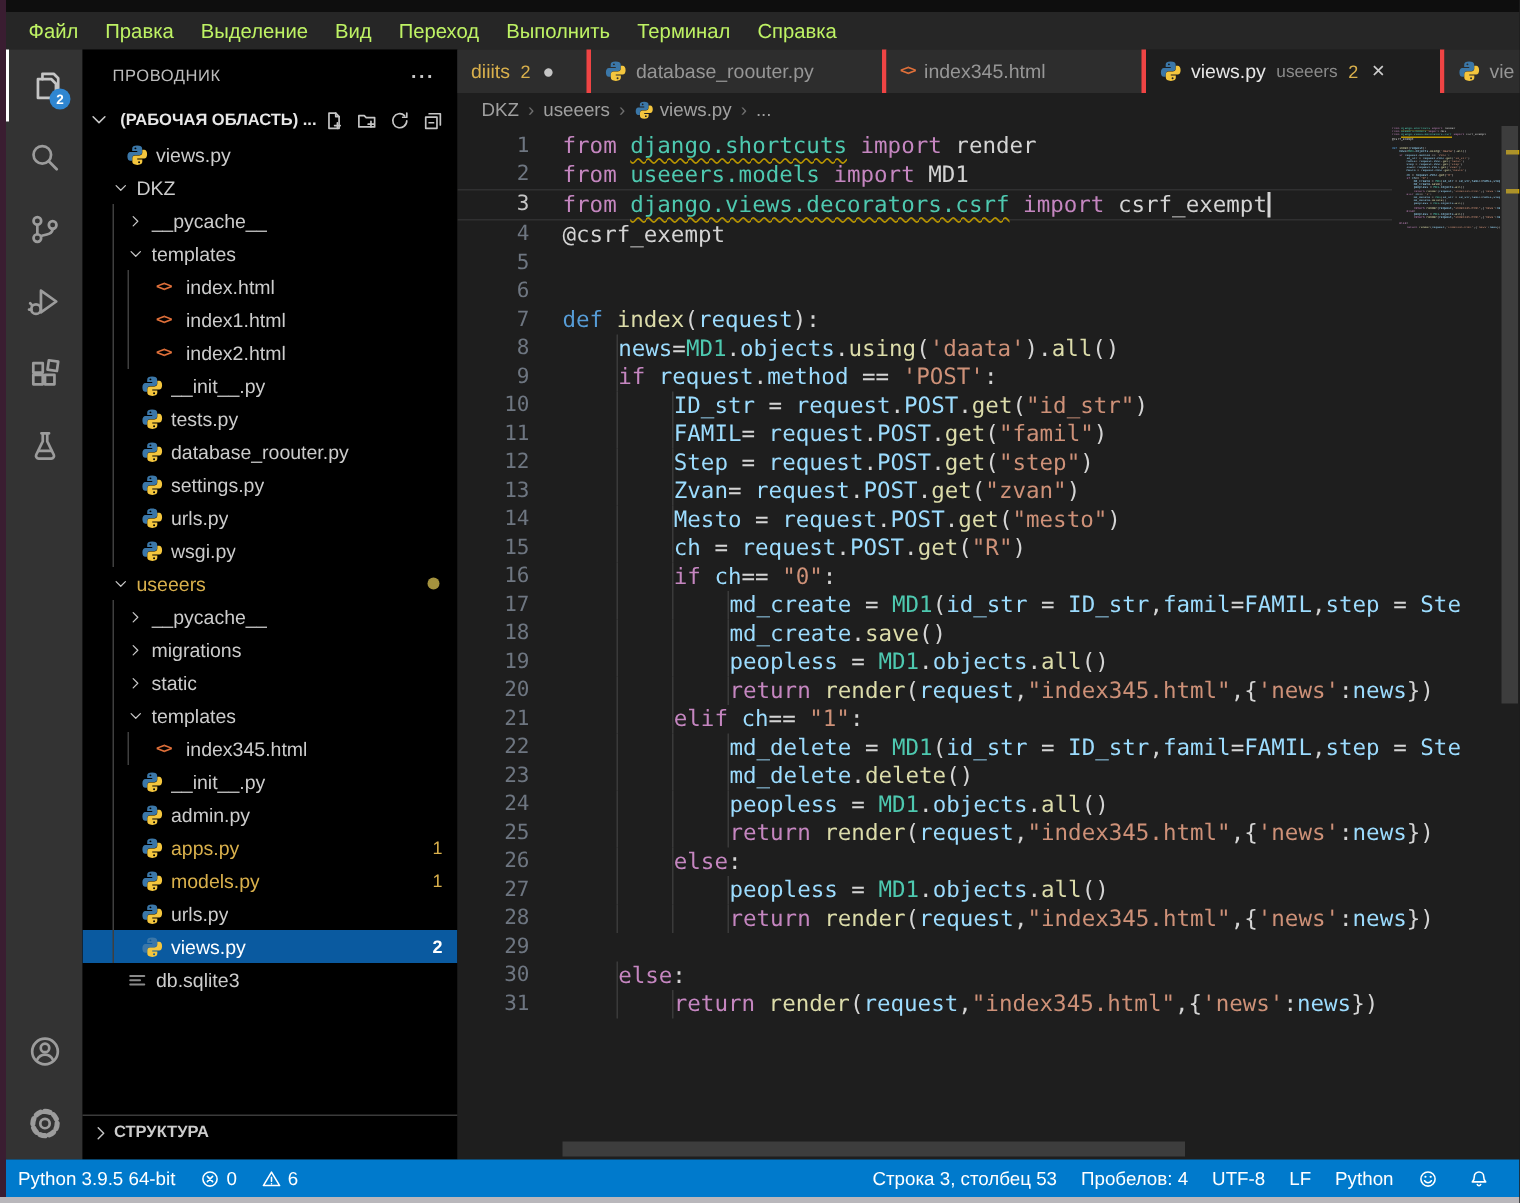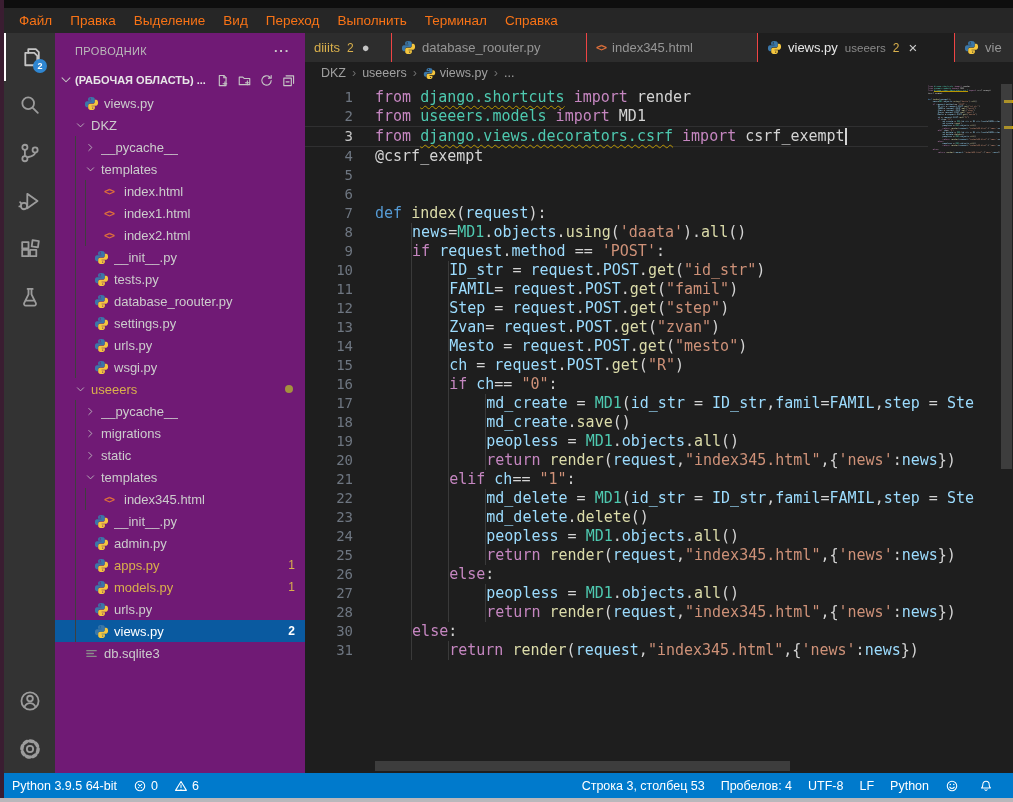--- a/index.html
+++ b/index.html
@@ -3,37 +3,37 @@
 <meta charset="utf-8">
 <style>
   html,body{margin:0;padding:0;}
   body{width:1013px;height:802px;position:relative;overflow:hidden;background:#1e1e1e;
        font-family:"Liberation Sans",sans-serif;-webkit-font-smoothing:antialiased;}
   .abs{position:absolute;}
   
   #left-edge{left:0;top:0;width:4px;height:802px;background:#3a1d31;}
   #top-edge{left:4px;top:0;right:0;height:8px;background:#0e0e0e;}
   #menubar{left:4px;top:8px;right:0;height:25px;background:#262626;display:flex;align-items:center;padding-left:6px;}
-  .menu-item{color:#f97316;font-size:13.5px;padding:0 9px;line-height:25px;cursor:default;}
+  .menu-item{color:#bef264;font-size:13.5px;padding:0 9px;line-height:25px;cursor:default;}
   
   #workbench{left:4px;top:33px;right:0;height:740px;display:flex;}
   
   #activitybar{width:51px;background:#333333;display:flex;flex-direction:column;align-items:stretch;flex:none;}
   .abi{height:48px;display:flex;align-items:center;justify-content:center;position:relative;opacity:.72;}
   .abi.active{opacity:1;border-left:2px solid #ffffff;}
   .abi .ico svg{width:24px;height:24px;}
   .ab-badge{position:absolute;right:8px;bottom:8px;background:#2f86d1;color:#fff;font-size:9px;
             border-radius:50%;width:14px;height:14px;line-height:14px;text-align:center;font-weight:bold;}
   #ab-bottom{margin-top:auto;}
   
-  #sidebar{width:250px;background:#701a75;flex:none;display:flex;flex-direction:column;position:relative;}
+  #sidebar{width:250px;background:#000000;flex:none;display:flex;flex-direction:column;position:relative;}
   #sb-title-row{height:35px;display:flex;align-items:center;padding:0 12px 0 20px;}
   #sb-title{color:#bbbbbb;font-size:11px;letter-spacing:.4px;flex:1;}
   #ws-row{height:24px;display:flex;align-items:center;padding:0 6px 0 4px;color:#e7e7e7;}
-  #ws-label{font-size:11px;font-weight:bold;flex:1;white-space:nowrap;overflow:hidden;margin-left:2px;}
+  #ws-label{font-size:11px;font-weight:bold;flex:1;white-space:nowrap;overflow:hidden;margin-left:2px;text-align:right;}
   .sb-act{width:22px;height:20px;display:flex;align-items:center;justify-content:center;}
   .sb-act svg{width:15px;height:15px;}
   #tree{flex:1;overflow:hidden;}
   .trow{height:22px;display:flex;align-items:center;padding-left:20px;position:relative;color:#cccccc;font-size:13px;white-space:nowrap;}
   .trow .guide{width:9px;height:22px;border-left:1px solid #3f3f3f;flex:none;}
   .trow .fspace{width:9px;flex:none;}
   .trow .chev{width:16px;flex:none;display:flex;align-items:center;}
   .trow .chev svg{width:11px;height:11px;}
   .trow .ficon{width:20px;flex:none;display:flex;align-items:center;}
   .trow .ficon svg{width:15px;height:15px;}
@@ -43,21 +43,21 @@
   .trow.sel .tlabel{color:#ffffff;}
   .tright{margin-left:auto;margin-right:10px;font-size:12px;color:#d9b04c;}
   .trow.sel .tright{color:#ffffff;font-weight:bold;}
   .tdot{width:8px;height:8px;border-radius:50%;background:#a4923e;margin-left:auto;margin-right:12px;}
   #structure-row{height:22px;border-top:1px solid #3b3b3b;display:flex;align-items:center;padding-left:6px;margin-bottom:7px;}
   #structure-label{color:#cccccc;font-size:11px;font-weight:bold;margin-left:2px;}
   .html-ico{color:#e0703a;font-weight:bold;font-size:10px;font-family:"DejaVu Sans Mono",monospace;letter-spacing:-1px;}
   
   #editor{flex:1;display:flex;flex-direction:column;min-width:0;position:relative;background:#1e1e1e;}
   #tabstrip{height:29px;background:#252526;display:flex;flex:none;}
-  .tab{height:29px;background:#2d2d2d;border-right:1px solid #ef4444;display:flex;align-items:center;
+  .tab{height:29px;background:#2d2d2d;border-right:3px solid #ef4444;display:flex;align-items:center;
        padding:0 9px;font-size:13px;color:#969696;white-space:nowrap;overflow:hidden;flex:none;text-align:center;}
   .tab .ficon{margin-right:6px;display:flex;}
   .tab .ficon svg{width:15px;height:15px;}
   .tab.active{background:#1e1e1e;color:#e7e7e7;}
   .tab .tdesc{color:#8a8a8a;font-size:11.5px;margin-left:7px;}
   .tab .tbadge{color:#d9b04c;margin-left:7px;font-size:12px;}
   .tab.modname{color:#d9b04c;}
   .tab .dirty{color:#c5c5c5;margin-left:8px;font-size:13px;}
   .tab .tclose{color:#cccccc;margin-left:9px;font-size:15px;line-height:14px;}
   #breadcrumb{height:22px;display:flex;align-items:center;padding-left:16px;font-size:12.5px;color:#a0a0a0;flex:none;}
@@ -494,20 +494,28 @@
         <div class="trow">
           <span class="fspace"></span>
           <span class="ficon">
             <svg viewBox="0 0 16 16" stroke="#8a8a8a" stroke-width="1.4" stroke-linecap="round">
               <path d="M3 5h10M3 8h7M3 11h10"></path>
             </svg>
           </span>
           <span class="tlabel">db.sqlite3</span>
         </div>
       </div>
+    <div id="structure-row">
+      <span class="ico" id="st-chev" style="width: 13px; height: 13px;">
+          <svg viewBox="0 0 16 16" fill="none" stroke="#c5c5c5" stroke-width="1.2" stroke-linecap="round" stroke-linejoin="round">
+            <path d="M5.5 3.5 10 8l-4.5 4.5"></path>
+          </svg>
+        </span>
+      <span id="structure-label">СТРУКТУРА</span>
+    </div>
   </div>
 
   <div id="editor">
     <div id="tabstrip">
         <div class="tab modname" style="width: 68px;">
           <span>diiits</span>
           <span class="tbadge">2</span>
           <span class="dirty">●</span>
         </div>
         <div class="tab" style="width: 176px;">
@@ -593,20 +601,21 @@
           <div class="cl"><span class="ln">19</span><span class="ct"><span class="cguide"></span><span class="cguide"></span><span class="cguide"></span><span class="tk-var">peopless</span><span class="tk-pl"> = </span><span class="tk-cls">MD1</span><span class="tk-pl">.</span><span class="tk-var">objects</span><span class="tk-pl">.</span><span class="tk-fn">all</span><span class="tk-pl">()</span></span></div>
           <div class="cl"><span class="ln">20</span><span class="ct"><span class="cguide"></span><span class="cguide"></span><span class="cguide"></span><span class="tk-kw">return </span><span class="tk-fn">render</span><span class="tk-pl">(</span><span class="tk-var">request</span><span class="tk-pl">,</span><span class="tk-str">"index345.html"</span><span class="tk-pl">,{</span><span class="tk-str">'news'</span><span class="tk-pl">:</span><span class="tk-var">news</span><span class="tk-pl">})</span></span></div>
           <div class="cl"><span class="ln">21</span><span class="ct"><span class="cguide"></span><span class="cguide"></span><span class="tk-kw">elif </span><span class="tk-var">ch</span><span class="tk-pl">== </span><span class="tk-str">"1"</span><span class="tk-pl">:</span></span></div>
           <div class="cl"><span class="ln">22</span><span class="ct"><span class="cguide"></span><span class="cguide"></span><span class="cguide"></span><span class="tk-var">md_delete</span><span class="tk-pl"> = </span><span class="tk-cls">MD1</span><span class="tk-pl">(</span><span class="tk-var">id_str</span><span class="tk-pl"> = </span><span class="tk-var">ID_str</span><span class="tk-pl">,</span><span class="tk-var">famil</span><span class="tk-pl">=</span><span class="tk-var">FAMIL</span><span class="tk-pl">,</span><span class="tk-var">step</span><span class="tk-pl"> = </span><span class="tk-var">Ste</span></span></div>
           <div class="cl"><span class="ln">23</span><span class="ct"><span class="cguide"></span><span class="cguide"></span><span class="cguide"></span><span class="tk-var">md_delete</span><span class="tk-pl">.</span><span class="tk-fn">delete</span><span class="tk-pl">()</span></span></div>
           <div class="cl"><span class="ln">24</span><span class="ct"><span class="cguide"></span><span class="cguide"></span><span class="cguide"></span><span class="tk-var">peopless</span><span class="tk-pl"> = </span><span class="tk-cls">MD1</span><span class="tk-pl">.</span><span class="tk-var">objects</span><span class="tk-pl">.</span><span class="tk-fn">all</span><span class="tk-pl">()</span></span></div>
           <div class="cl"><span class="ln">25</span><span class="ct"><span class="cguide"></span><span class="cguide"></span><span class="cguide"></span><span class="tk-kw">return </span><span class="tk-fn">render</span><span class="tk-pl">(</span><span class="tk-var">request</span><span class="tk-pl">,</span><span class="tk-str">"index345.html"</span><span class="tk-pl">,{</span><span class="tk-str">'news'</span><span class="tk-pl">:</span><span class="tk-var">news</span><span class="tk-pl">})</span></span></div>
           <div class="cl"><span class="ln">26</span><span class="ct"><span class="cguide"></span><span class="cguide"></span><span class="tk-kw">else</span><span class="tk-pl">:</span></span></div>
           <div class="cl"><span class="ln">27</span><span class="ct"><span class="cguide"></span><span class="cguide"></span><span class="cguide"></span><span class="tk-var">peopless</span><span class="tk-pl"> = </span><span class="tk-cls">MD1</span><span class="tk-pl">.</span><span class="tk-var">objects</span><span class="tk-pl">.</span><span class="tk-fn">all</span><span class="tk-pl">()</span></span></div>
           <div class="cl"><span class="ln">28</span><span class="ct"><span class="cguide"></span><span class="cguide"></span><span class="cguide"></span><span class="tk-kw">return </span><span class="tk-fn">render</span><span class="tk-pl">(</span><span class="tk-var">request</span><span class="tk-pl">,</span><span class="tk-str">"index345.html"</span><span class="tk-pl">,{</span><span class="tk-str">'news'</span><span class="tk-pl">:</span><span class="tk-var">news</span><span class="tk-pl">})</span></span></div>
+          <div class="cl"><span class="ln">29</span><span class="ct"></span></div>
           <div class="cl"><span class="ln">30</span><span class="ct"><span class="cguide"></span><span class="tk-kw">else</span><span class="tk-pl">:</span></span></div>
           <div class="cl"><span class="ln">31</span><span class="ct"><span class="cguide"></span><span class="cguide"></span><span class="tk-kw">return </span><span class="tk-fn">render</span><span class="tk-pl">(</span><span class="tk-var">request</span><span class="tk-pl">,</span><span class="tk-str">"index345.html"</span><span class="tk-pl">,{</span><span class="tk-str">'news'</span><span class="tk-pl">:</span><span class="tk-var">news</span><span class="tk-pl">})</span></span></div>
         </div>
       <div id="minimap">
           <div class="mm-line"><span></span><span class="tk-kw">from </span><span class="tk-wrn">django.shortcuts</span><span class="tk-kw"> import </span><span class="tk-pl">render</span></div>
           <div class="mm-line"><span></span><span class="tk-kw">from </span><span class="tk-cls">useeers.models</span><span class="tk-kw"> import </span><span class="tk-pl">MD1</span></div>
           <div class="mm-line"><span></span><span class="tk-kw">from </span><span class="tk-wrn">django.views.decorators.csrf</span><span class="tk-kw"> import </span><span class="tk-pl">csrf_exempt</span></div>
           <div class="mm-line"><span></span><span class="tk-pl">@csrf_exempt</span></div>
           <div class="mm-line"><span></span></div>
           <div class="mm-line"><span></span></div>

